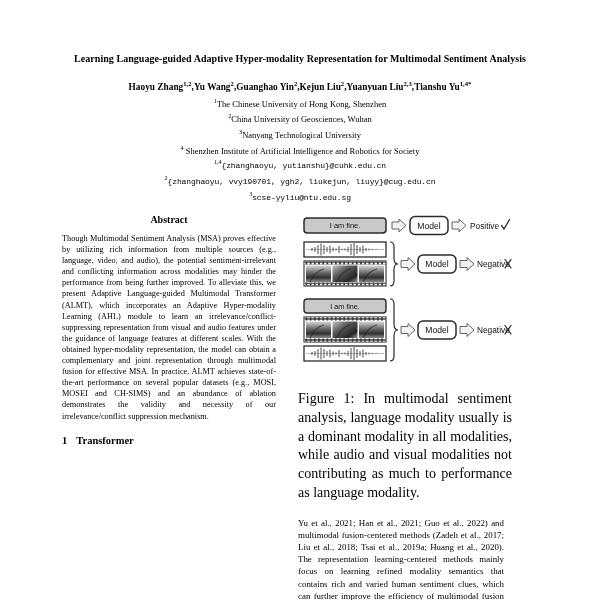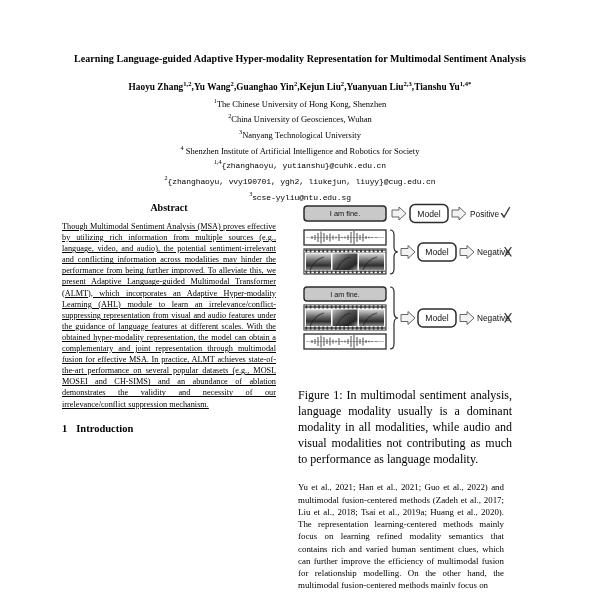--- a/index.html
+++ b/index.html
@@ -55,21 +55,21 @@
     letter-spacing: -0.1px;
   }
   .emails sup {
     font-family: "Liberation Serif", serif;
     font-size: 6.2px;
   }
 
   
   .columns {
     position: absolute;
-    top: 202px;
+    top: 214px;
     left: 0;
     width: 600px;
     height: 386px;
     padding: 0 62px;
     box-sizing: border-box;
     display: flex;
     gap: 22px;
   }
   .col {
     width: 214px;
@@ -82,21 +82,20 @@
     font-weight: bold;
     margin: 0 0 8px 0;
   }
   .abstract-body {
     font-size: 8.25px;
     line-height: 1.345;
     text-align: justify;
     text-justify: inter-word;
     margin: 0;
     hyphens: manual;
-    text-decoration: underline;
   }
   .sec-head {
     font-size: 10.5px;
     font-weight: bold;
     margin: 13px 0 6px 0;
     display: flex;
     gap: 9px;
   }
   .sec-num { display: inline-block; }
   .body-par {
@@ -109,24 +108,24 @@
 
   
   .figure {
     margin: 0 0 6px 0;
   }
   .fig-graphic {
     width: 100%;
     display: block;
   }
   .fig-caption {
-    font-size: 12px;
+    font-size: 14px;
     line-height: 1.34;
     text-align: justify;
-    margin: 20px 0 0 0;
+    margin: 11px 0 0 0;
   }
   .rcol-par {
     font-size: 8.9px;
     line-height: 1.375;
     text-align: justify;
     margin: 14px 8px 0 0;
     text-indent: 0;
   }
 </style>
 </head>
@@ -152,21 +151,21 @@
   </div>
 
   <div class="columns">
 
     <div class="col">
       <div class="sec-abstract-head">Abstract</div>
       <p class="abstract-body">Though Multimodal Sentiment Analysis (MSA) proves effective by utilizing rich information from multiple sources (e.g., language, video, and audio), the potential sentiment-irrelevant and conflicting information across modalities may hinder the performance from being further improved. To alleviate this, we present Adaptive Language-guided Multimodal Transformer (ALMT), which incorporates an Adaptive Hyper-modality Learning (AHL) module to learn an irrelevance/conflict-suppressing representation from visual and audio features under the guidance of language features at different scales. With the obtained hyper-modality representation, the model can obtain a complementary and joint representation through multimodal fusion for effective MSA. In practice, ALMT achieves state-of-the-art performance on several popular datasets (e.g., MOSI, MOSEI and CH-SIMS) and an abundance of ablation demonstrates the validity and necessity of our irrelevance/conflict suppression mechanism.</p>
 
       <div class="sec-head">
         <span class="sec-num">1</span>
-        <span>Introduction</span>
+        <span>Transformer</span>
       </div>
     </div>
 
     <div class="col">
 
       <div class="figure">
         <svg class="fig-graphic" viewBox="0 0 214 165">
           <defs>
 
             <pattern id="perf" x="0" y="0" width="4.2" height="3" patternUnits="userSpaceOnUse">

